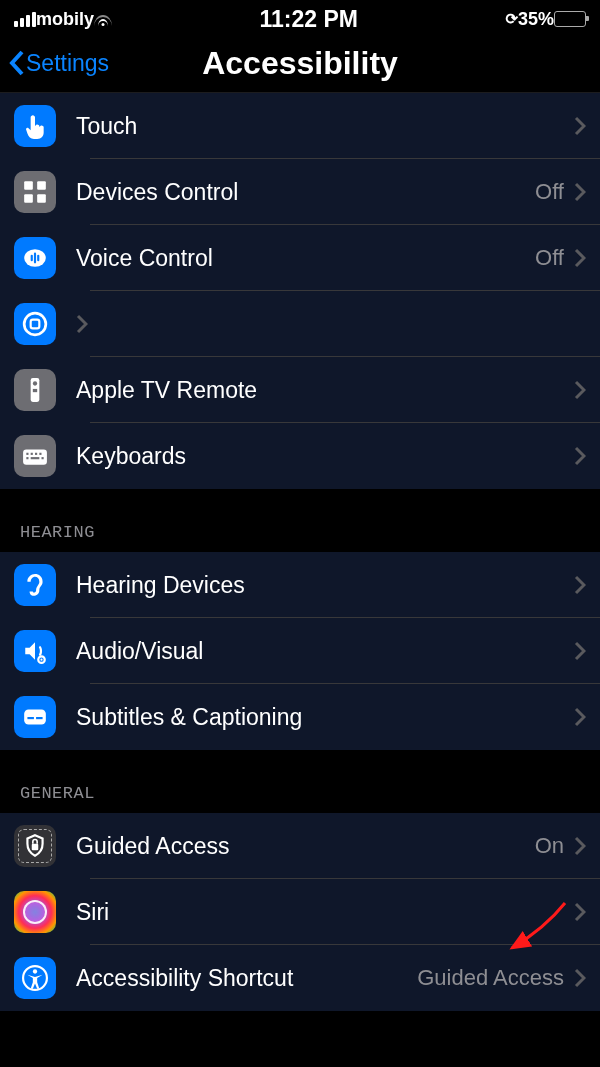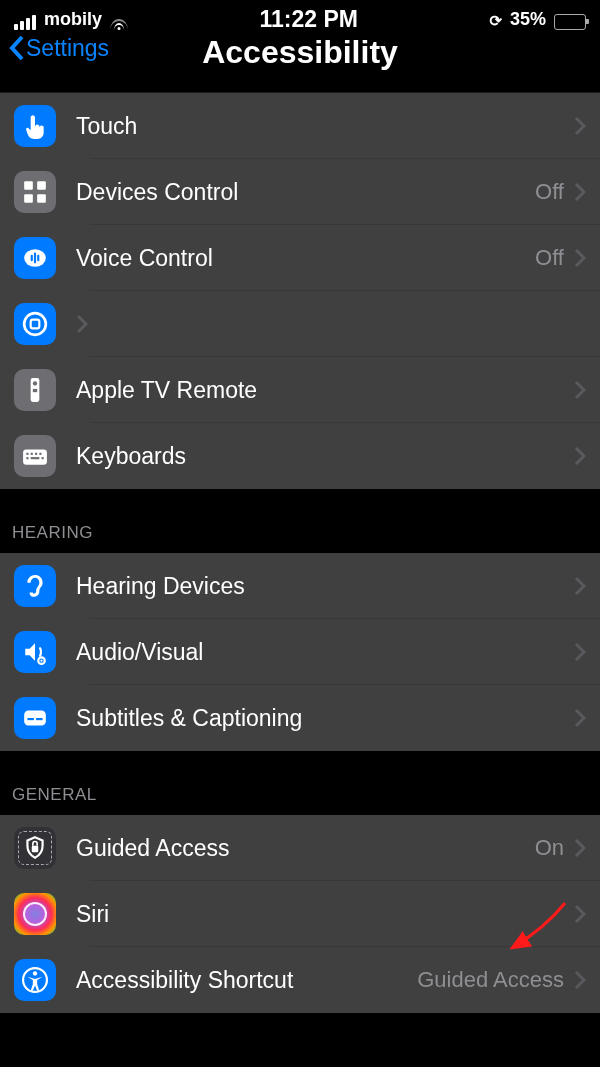--- a/index.html
+++ b/index.html
@@ -16,21 +16,21 @@
   
   .status-bar {
     height: 30px;
     padding: 4px 14px 0 14px;
     display: flex;
     justify-content: space-between;
     align-items: center;
     font-size: 18px;
     font-weight: 600;
   }
-  .sb-left, .sb-right { display: flex; align-items: flex-end; gap: 8px; }
+  .sb-left, .sb-right { display: flex; align-items: center; }
   .signal { display: flex; align-items: flex-end; gap: 2px; }
   .signal span {
     display: block;
     width: 4px;
     background: #fff;
     border-radius: 1px;
   }
   .signal span:nth-child(1){height:6px}
   .signal span:nth-child(2){height:9px}
   .signal span:nth-child(3){height:12px}
@@ -72,21 +72,21 @@
     bottom:0;
   }
   .wifi .a{width:18px;height:9px;border-color:#888}
   .wifi .b{width:10px;height:5px;border-color:#fff}
   .wifi .c{width:3px;height:3px;background:#fff;border:none;border-radius:50%;}
 
   
   .nav-bar {
     height: 58px;
     display: flex;
-    align-items: flex-start;
+    align-items: center;
     justify-content: center;
     position: relative;
     border-bottom: 1px solid #1c1c1e;
   }
   .back {
     position: absolute;
     left: 8px;
     display: flex;
     align-items: center;
     color: #0a84ff;
@@ -103,25 +103,26 @@
   .nav-title {
     font-size: 32px;
     font-weight: 600;
   }
 
   
   .section-header {
     font-size: 17px;
     color: #8e8e93;
     letter-spacing: 0.5px;
-    padding: 34px 20px 10px 12px;
+    padding: 34px 20px 10px 20px;
     text-transform: uppercase;
+    font-family: Liberation Mono, monospace;
   }
   .group {
-    background: #404040;
+    background: #0f172a;
   }
   .row {
     display: flex;
     align-items: center;
     min-height: 66px;
     padding: 0 14px;
     position: relative;
   }
   .row .divider {
     position: absolute;

